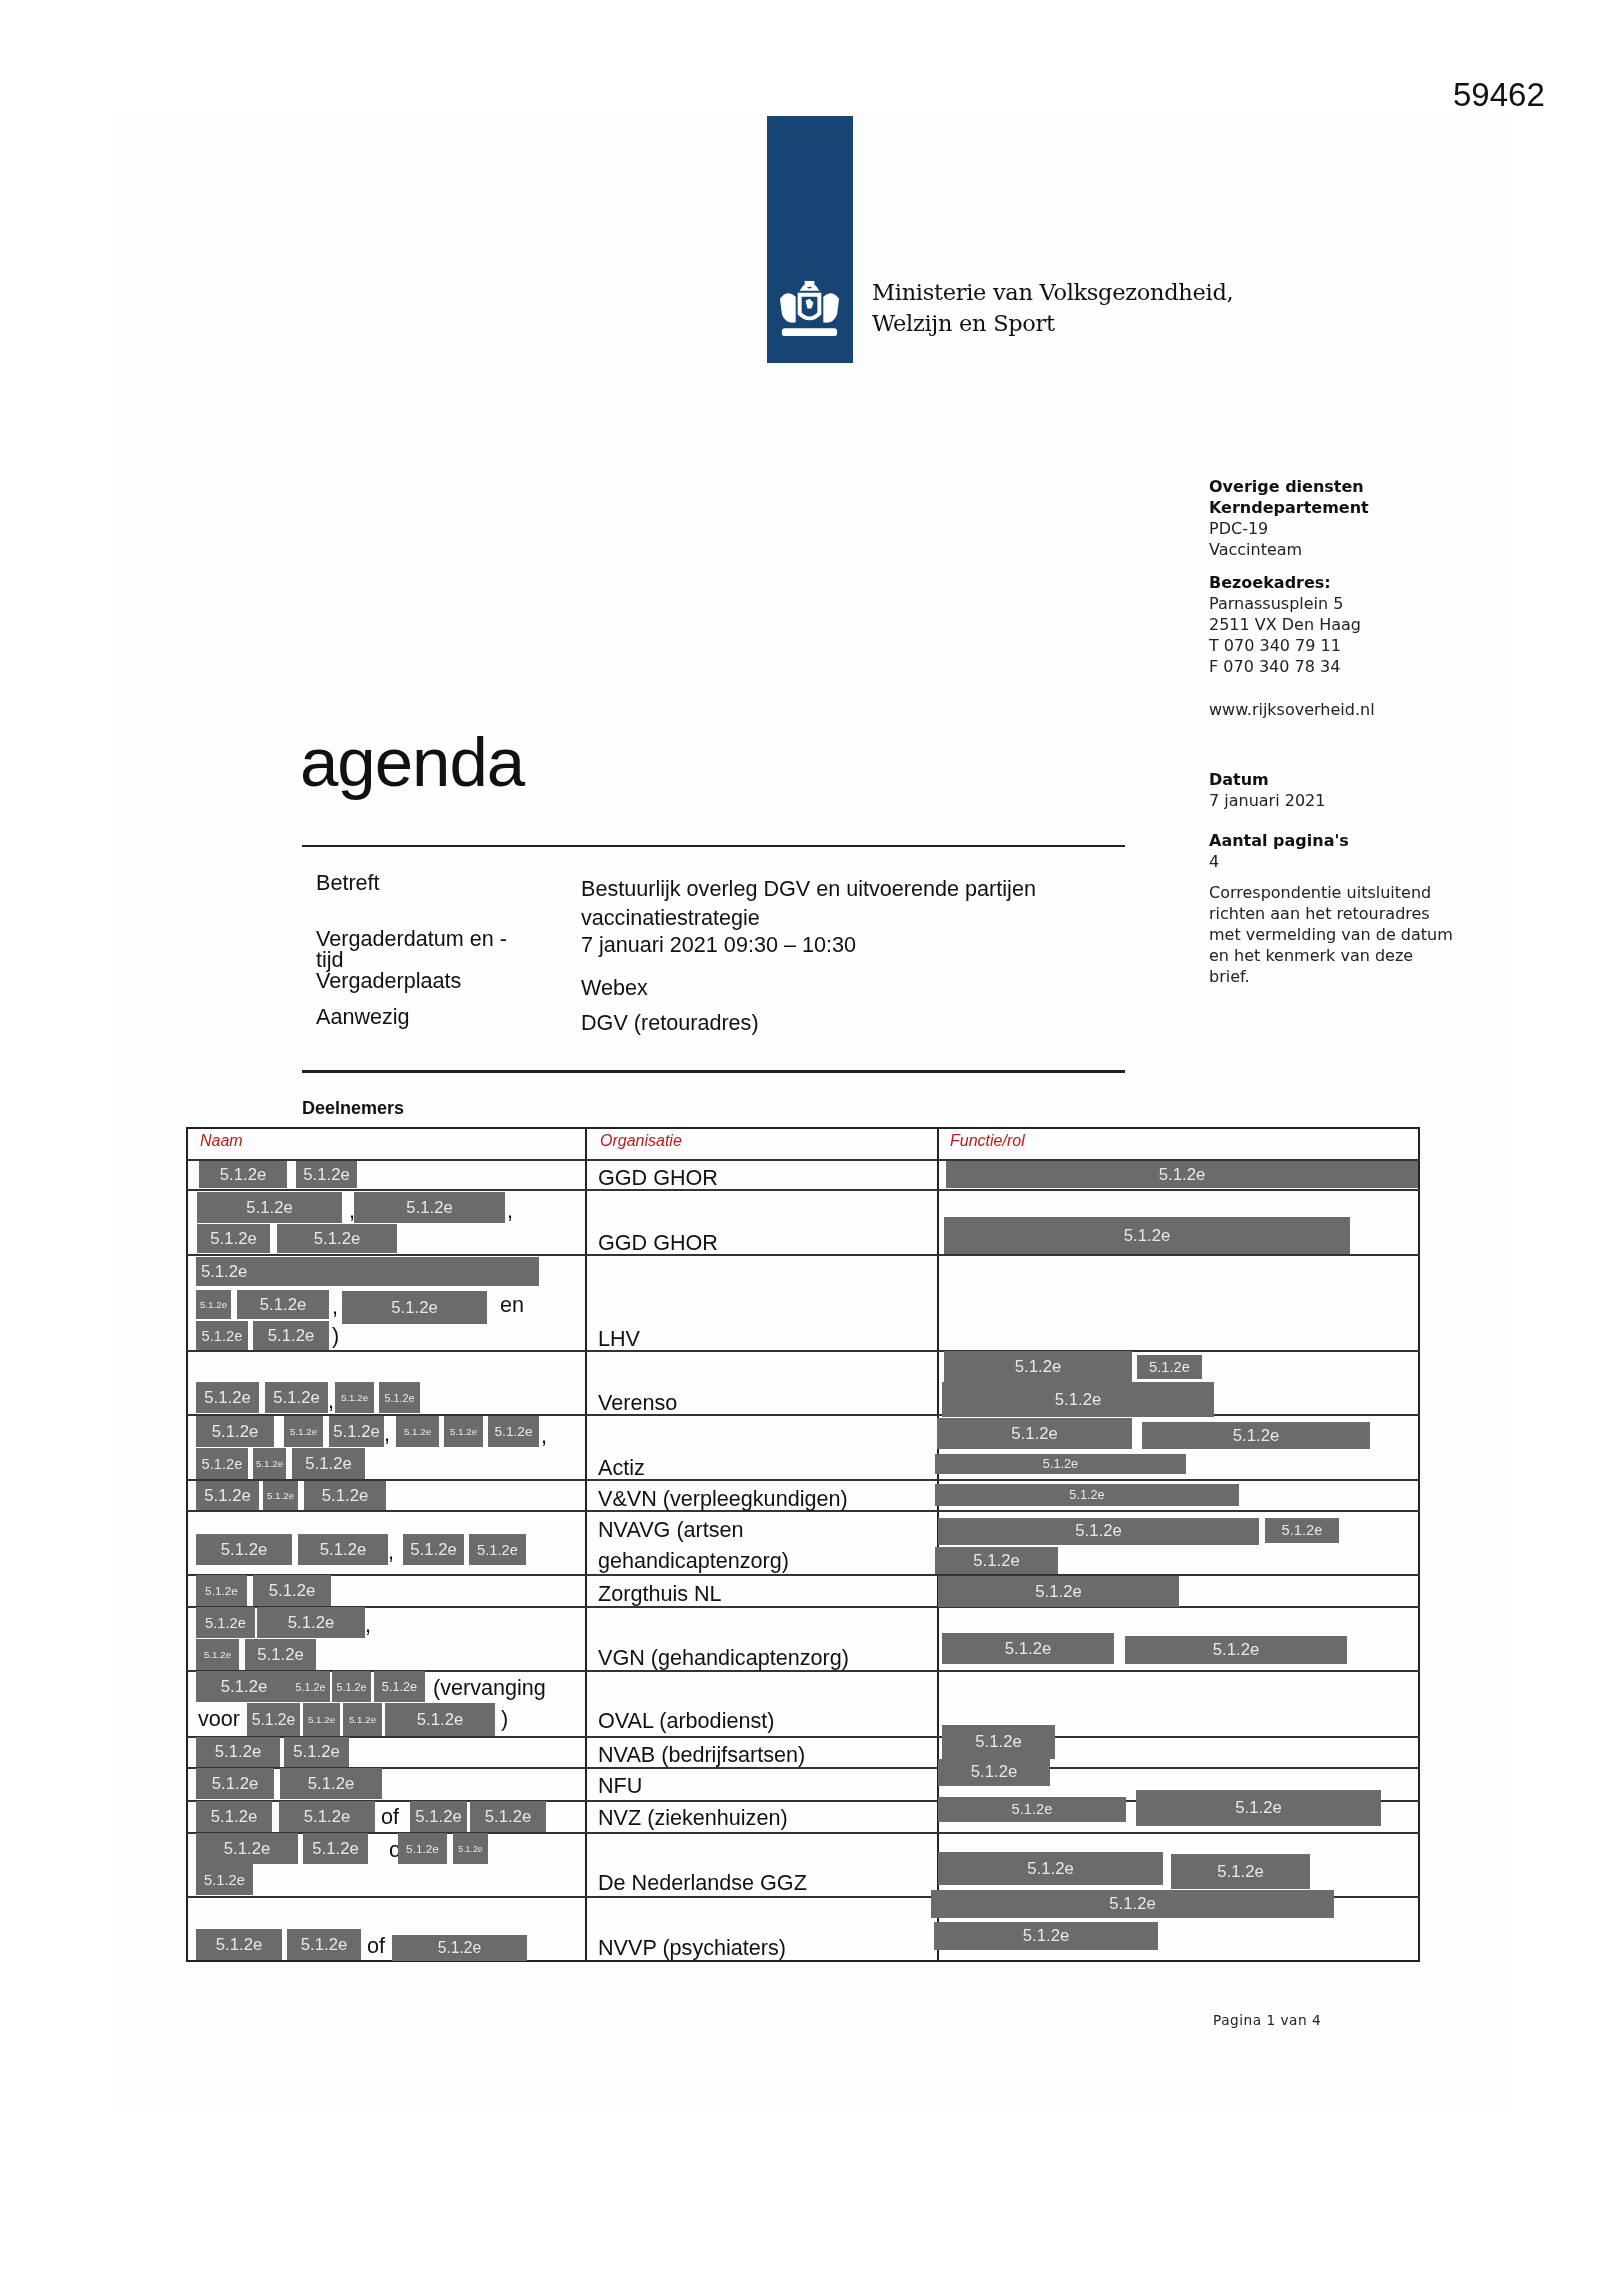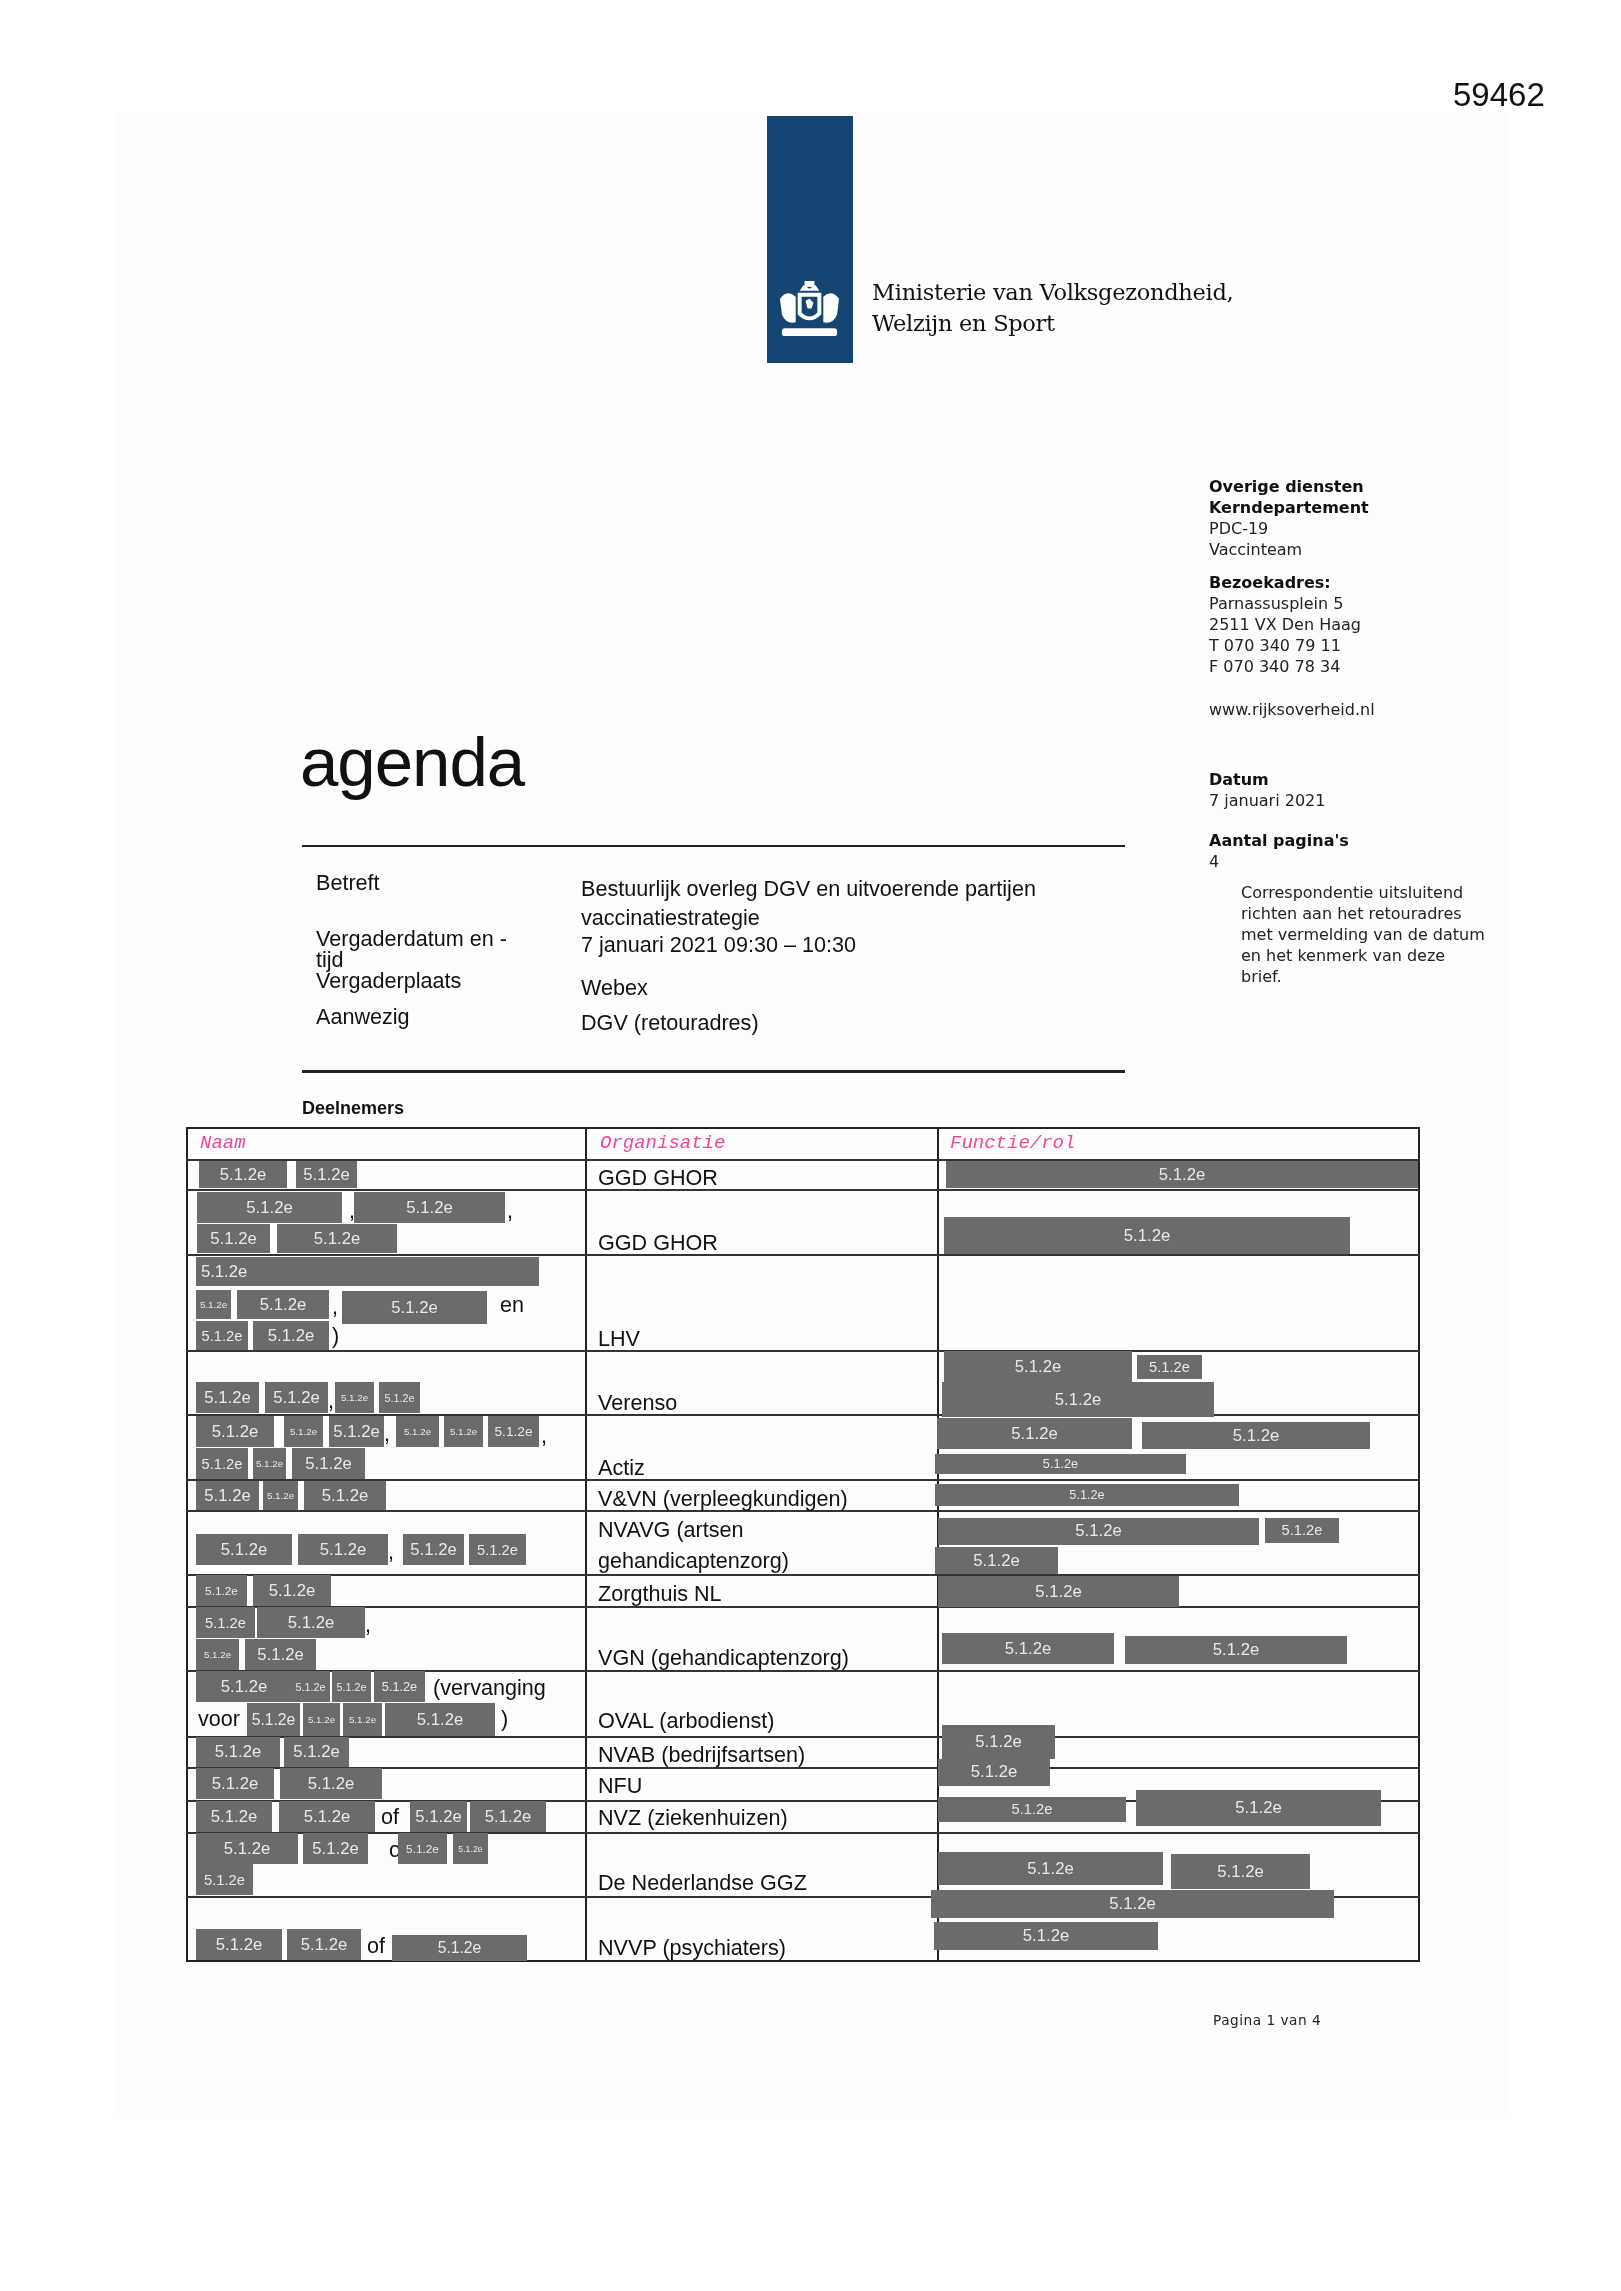--- a/index.html
+++ b/index.html
@@ -14,21 +14,21 @@
   .side .b { font-weight:bold; color:#111; }
 
   .title { position:absolute; left:300px; top:723px; font-family:"Liberation Sans", sans-serif; font-size:69px; color:#111; letter-spacing:-1px; }
   .rule { position:absolute; left:302px; width:823px; height:2px; background:#222; }
   .meta-label, .meta-val { position:absolute; font-family:"Liberation Sans", sans-serif; font-size:21.6px; line-height:21.6px; color:#111; }
 
   .deelnemers { position:absolute; left:302px; top:1098px; font-family:"Liberation Sans", sans-serif; font-weight:bold; font-size:18px; }
   .tbl { position:absolute; left:186px; top:1127px; width:1234px; height:835px; border:2px solid #222; box-sizing:border-box; }
   .hline { position:absolute; left:186px; width:1234px; height:2px; background:#333; }
   .vline { position:absolute; top:1127px; width:2px; height:835px; background:#222; }
-  .th { position:absolute; font-family:Liberation Mono, monospace; font-style:italic; font-size:19px; color:#ec4899; }
+  .th { position:absolute; font-family:Liberation Sans, sans-serif; font-style:italic; font-size:16px; color:#b91c1c; }
   .org { position:absolute; left:598px; font-family:"Liberation Sans", sans-serif; font-size:21.6px; line-height:30px; color:#111; }
   .txt { position:absolute; font-family:"Liberation Sans", sans-serif; font-size:21.6px; color:#111; }
   .r { position:absolute; background:#6b6b6b; color:#e8e8e8; font-family:"Liberation Sans", sans-serif; display:flex; align-items:center; justify-content:center; white-space:nowrap; overflow:hidden; }
   .footer { position:absolute; left:1213px; top:2012px; font-size:13.7px; color:#222; letter-spacing:0.5px; }
 </style>
 </head>
 <body>
 
 <div class="page-bg"></div>
 
@@ -67,21 +67,21 @@
 </div>
 <div class="side" style="top:699px;">www.rijksoverheid.nl</div>
 <div class="side" style="top:769px;">
   <div class="b">Datum</div>
   <div>7 januari 2021</div>
 </div>
 <div class="side" style="top:830px;">
   <div class="b">Aantal pagina's</div>
   <div>4</div>
 </div>
-<div class="side i" style="top:882px;margin-left:32px;">
+<div class="side i" style="top:882px;">
   <div>Correspondentie uitsluitend</div>
   <div>richten aan het retouradres</div>
   <div>met vermelding van de datum</div>
   <div>en het kenmerk van deze</div>
   <div>brief.</div>
 </div>
 
 <div class="title">agenda</div>
 <div class="rule" style="top:845px;"></div>
 

